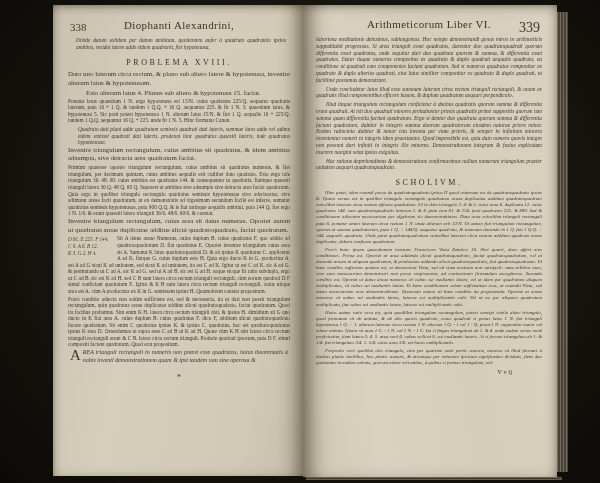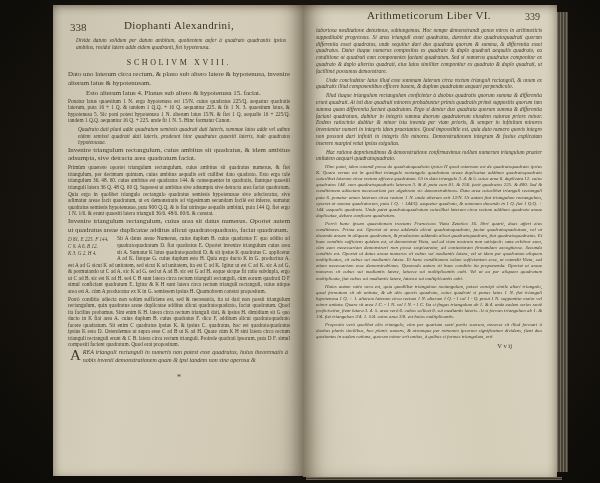--- a/index.html
+++ b/index.html
@@ -13,36 +13,36 @@
   .page-left {
     left:53px; width:250px;
     background: linear-gradient(100deg,#c9c2ae 0%,#d5cebb 38%,#d2cab5 78%,#c6beaa 100%);
     box-shadow: inset -16px 0 20px -12px rgba(45,33,15,.65), inset 5px 0 9px -5px rgba(45,33,15,.5), inset 0 8px 10px -8px rgba(45,33,15,.5);
     padding:14px 13px 0 15px; box-sizing:border-box;
   }
   .page-right {
     left:303px; width:254px; height:472px;
     background: linear-gradient(260deg,#d9d2bf 0%,#d4cdb8 45%,#d9d2bf 75%,#cfc8b3 100%);
     box-shadow: inset 18px 0 22px -13px rgba(45,33,15,.7), inset -7px 0 10px -6px rgba(45,33,15,.45), inset 0 8px 10px -8px rgba(45,33,15,.5);
-    padding:4px 15px 0 13px; box-sizing:border-box;
+    padding:13px 15px 0 13px; box-sizing:border-box;
   }
   .fore-edge {
     position:absolute; left:557px; top:12px; width:11px; height:460px;
     background: repeating-linear-gradient(90deg,#968d79 0 1px,#5a5345 1px 3px);
     opacity:.75;
   }
   .bottom-edge {
     position:absolute; left:306px; top:477px; width:256px; height:3px;
     background: repeating-linear-gradient(0deg,#8d8471 0 1px,#4e4739 1px 2px);
     opacity:.7;
   }
   .hdr { position:relative; height:17px; margin-bottom:1px; }
   .hdr .title { position:absolute; left:0; right:0; text-align:center; font-size:11px; letter-spacing:.4px; color:#3c3326; }
   .hdr .no-left { position:absolute; left:2px; top:2px; font-size:11px; }
-  .hdr .no-right { position:absolute; right:2px; top:2px; font-size:10px; }
+  .hdr .no-right { position:absolute; right:2px; top:2px; font-size:14px; }
   .subtitle { font-style:italic; font-size:5.4px; line-height:1.3; margin:1px 4px 0 8px; text-align:justify; }
   .sect-heading { text-align:center; font-size:8px; letter-spacing:2.6px; margin:7px 0 3px; color:#3a3124; white-space:nowrap; }
   .stmt { font-size:6.9px; line-height:1.28; text-align:justify; margin:0; }
   .example { font-size:6.9px; margin:1px 0 2px 18px; }
   .smalltext { font-size:5.3px; line-height:1.24; text-align:justify; margin:1px 0 0 0; }
   .canon { font-style:italic; font-size:5.3px; line-height:1.24; text-align:justify; margin:2px 0 0 10px; }
   .marginnote { float:left; width:44px; font-style:italic; font-size:5.1px; line-height:1.3; margin:1px 5px 1px 0; color:#4a4030; }
   .obs-text { font-style:italic; font-size:6px; line-height:1.32; text-align:justify; margin:1px 2px 0 2px; }
   .dropcap { float:left; font-size:15px; line-height:12px; margin:0 2px 0 0; font-style:normal; }
   .ornament { text-align:center; font-size:8px; margin-top:8px; color:#4a4030; }
@@ -56,21 +56,21 @@
 
 <div class="scan">
 
   <div class="page page-left">
     <div class="hdr">
       <span class="no-left">338</span>
       <span class="title">Diophanti Alexandrini,</span>
     </div>
     <div class="subtitle">Divide datum solidum per datum ambitum, quotientem aufer à quadrato quadrantis ipsius ambitus, residui latere adde eidem quadranti, fiet hypotenusa.</div>
 
-    <div class="sect-heading">SCHOLIVM XVIII.</div>
+    <div class="sect-heading">PROBLEMA XVIII.</div>
     <p class="stmt">Dato uno laterum circa rectum, &amp; plano sub altero latere &amp; hypotenusa, invenire alterum latus &amp; hypotenusam.</p>
     <div class="example">Esto alterum latus 4. Planus sub altero &amp; hypotenusa 15. faciat.</div>
     <p class="smalltext">Ponatur latus quaesitum 1 N. ergo hypotenusa est 15/N. cuius quadratus 225/Q. aequatur quadratis laterum, puta 16 + 1 Q. &amp; tandem 1 Q.Q. + 16 Q. aequantur 225. &amp; fit 1 N. 3. quaesitum latus, &amp; hypotenusa 5. Sic poni potest hypotenusa 1 N. alterum latus 15/N. &amp; fiet 1 Q. aequalis 16 + 225/Q. tandem 1 Q.Q. aequantur 16 Q. + 225. unde fit 1 N. 5. Hinc formatur Canon.</p>
     <p class="canon">Quadrato dati plani adde quadratum semissis quadrati dati lateris, summae latus adde vel adime eidem semissi quadrati dati lateris, prodeunt hinc quadratus quaesiti lateris, inde quadratus hypotenusae.</p>
 
     <p class="stmt">Invenire triangulum rectangulum, cuius ambitus sit quadratus, &amp; idem ambitus adsumpta, sive detracta area quadratum faciat.</p>
     <p class="smalltext">Primùm quaerere oportet triangulum rectangulum, cuius ambitus sit quadratus numerus, &amp; fiet triangulum, per decimam quintam, cuius ambitus aequalis erit cuilibet dato quadrato. Esto ergo tale triangulum 36. 48. 60. cuius ambitus est quadratus 144. &amp; consequenter in quadratis, fiantque quaesiti trianguli latera 36 Q. 48 Q. 60 Q. Superest ut ambitus sive adsumpta sive detracta area faciat quadratum. Quia ergo in quolibet triangulo rectangulo quadratus semissis hypotenusae sive adsciscatur, sive adimatur areae facit quadratum, ut ex demonstratis ad vigesimam secundam facilè est inferre, sumatur quadratus semissis hypotenusae, puta 900 Q.Q. &amp; is fiat utrinque aequalis ambitui, puta 144 Q. fiet ergo 1 N. 1/6. &amp; erunt quaesiti latera trianguli 36/6. 48/6. 60/6. &amp; constat.</p>
 
     <p class="stmt">Invenire triangulum rectangulum, cuius area sit datus numerus. Oportet autem ut quadratus areae duplicatae additus alicui quadratoquadrato, faciat quadratum.</p>
     <div>
@@ -95,20 +95,21 @@
       <span class="no-right">339</span>
     </div>
 
     <div class="cont">
       <p class="first">laboriosa meditatione deteximus, subiungemus. Hoc nempe demonstrandi genus miros in arithmeticis suppeditabit progressus. Si area trianguli esset quadratus, darentur duo quadratoquadrati quorum differentia esset quadratus, unde sequitur dari duo quadrata quorum &amp; summa, &amp; differentia esset quadratus. Datur itaque numerus compositus ex quadrato &amp; duplo quadrati aequalis quadrato, ea conditione ut quadrati eum componentes faciant quadratum. Sed si numerus quadratus componitur ex quadrato &amp; duplo alterius quadrati, eius latus similiter componitur ex quadrato &amp; duplo quadrati, ut facillimè possumus demonstrare.</p>
       <p>Unde concludetur latus illud esse summam laterum circa rectum trianguli rectanguli, &amp; unum ex quadratis illud componentibus efficere basem, &amp; duplum quadratum aequari perpendiculo.</p>
       <p>Illud itaque triangulum rectangulum conficietur à duobus quadratis quorum summa &amp; differentia erunt quadrati. At isti duo quadrati minores probabuntur primis quadratis primò suppositis quorum tum summa quam differentia faciunt quadratum. Ergo si dentur duo quadrata quorum summa &amp; differentia faciant quadratum, dabitur in integris summa duorum quadratorum eiusdem naturae priore minor. Eodem ratiocinio dabitur &amp; minor ista inventa per viam prioris, &amp; semper in infinitum minores invenientur numeri in integris idem praestantes. Quod impossibile est, quia dato numero quovis integro non possunt dari infiniti in integris illo minores. Demonstrationem integram &amp; fusius explicatam inserere margini vetat ipsius exiguitas.</p>
       <p>Hac ratione deprehendimus &amp; demonstratione confirmavimus nullum numerum triangulum praeter unitatem aequari quadratoquadrato.</p>
     </div>
 
+    <div class="sect-heading">SCHOLIVM.</div>
     <div class="sch">
       <p>Hinc patet, idem ostendi posse de quadratoquadrato ipsius H quod ostensum est de quadratoquadrato ipsius K. Quare verum est in quolibet triangulo rectangulo quadratum areae duplicatae additum quadratoquadrato cuiuslibet laterum circa rectum efficere quadratum. Ut in dato triangulo 3. 4. &amp; 5. cuius area 6. duplicata 12. cuius quadratus 144. cum quadratoquadratis laterum 3. &amp; 4. puta cum 81. &amp; 256. facit quadratos 225. &amp; 400. Sed &amp; conditionem adiectam necessariam per algebram sic demonstrabimus. Data area cuiuslibet trianguli rectanguli puta 6. ponatur unum laterum circa rectum 1 N. unde alterum erit 12/N. Ut autem fiat triangulum rectangulum, oportet ut summa quadratorum, puta 1 Q. + 144/Q. aequetur quadrato, &amp; summam ducendo in 1 Q. fiet 1 Q.Q. + 144. aequalis quadrato. Unde patet quadratoquadratum cuiuslibet laterum circa rectum additum quadrato areae duplicatae, debere conficere quadratum.</p>
       <p>Porrò hanc ipsam quaestionem tractans Franciscus Vieta Zetetico 16. libri quarti, duas affert eius conditiones. Prima est. Oportet ut area addenda alicui quadratoquadrato, faciat quadratoquadratum, vel ut ducendo aream in aliquem quadratum, &amp; productum addendo alicui quadratoquadrato, fiat quadratoquadratus. Et haec conditio sufficiens quidem est, ut demonstrat Vieta, sed ad viam nostram non satisfacit; sane arbitror eum, cùm eam necessariam demonstrari non posse suspicaretur, ad coniecturam firmandam excogitasse. Secunda conditio est. Oportet ut datus areae numerus sit cubus sui mediantis latere, vel ut idem per quadratum aliquem multiplicatus, sit cubus sui mediantis latere. Et hanc conditionem solam sufficientem esse, ut ostendit Vieta, sed etiam necessariam esse demonstrabimus. Quomodo autem sit haec conditio ita proponenda. Oportet ut areae numerus sit cubus sui mediantis latere, latusve sui multiplicantis cubi. Vel ut ea per aliquem quadratum multiplicata, fiat cubus sui mediantis latere, latusve sui multiplicantis cubi.</p>
       <p>Huius autem ratio vera est, quia quodlibet triangulum rectangulum, potest concipi simile alteri triangulo, quod formatum sit ab unitate, &amp; ab alio quovis quadrato, cuius quadrati si ponas latus 1 N. fiet trianguli hypotenusa 1 Q. + 1. alterum laterum circa rectum 1 N. alterum 1 Q. - 1 vel 1 - Q. prout 1 N. supponitur maior vel minor unitate. Quare sit area 1 C. - 1 N. vel 1 N. - 1 C. Ita si fingas triangulum ab 1. &amp; 4. unde eadem series rectè proficiscitur, fient latera 3. 4. 5. area verò 6. cubus scilicet 8. sui mediantis lateris. At si formes triangulum ab 1. &amp; 1/4. fiet triangulum 3/4. 1. 5/4. cuius area 3/8. est huius multiplicantis.</p>
       <p>Proposito verò quolibet alio triangulo, cùm per quartam sexti partis suorum, necesse sit illud formari à duobus planis similibus, hoc planis sumens, &amp; utrumque per minorem ipsorum significatum dividens, fient duo quotientes in eadem ratione, quorum minor erit unitas, à quibus si formes triangulum, erit</p>
     </div>
     <div class="signature">V v ij</div>
   </div>
 
   <div class="fore-edge"></div>

